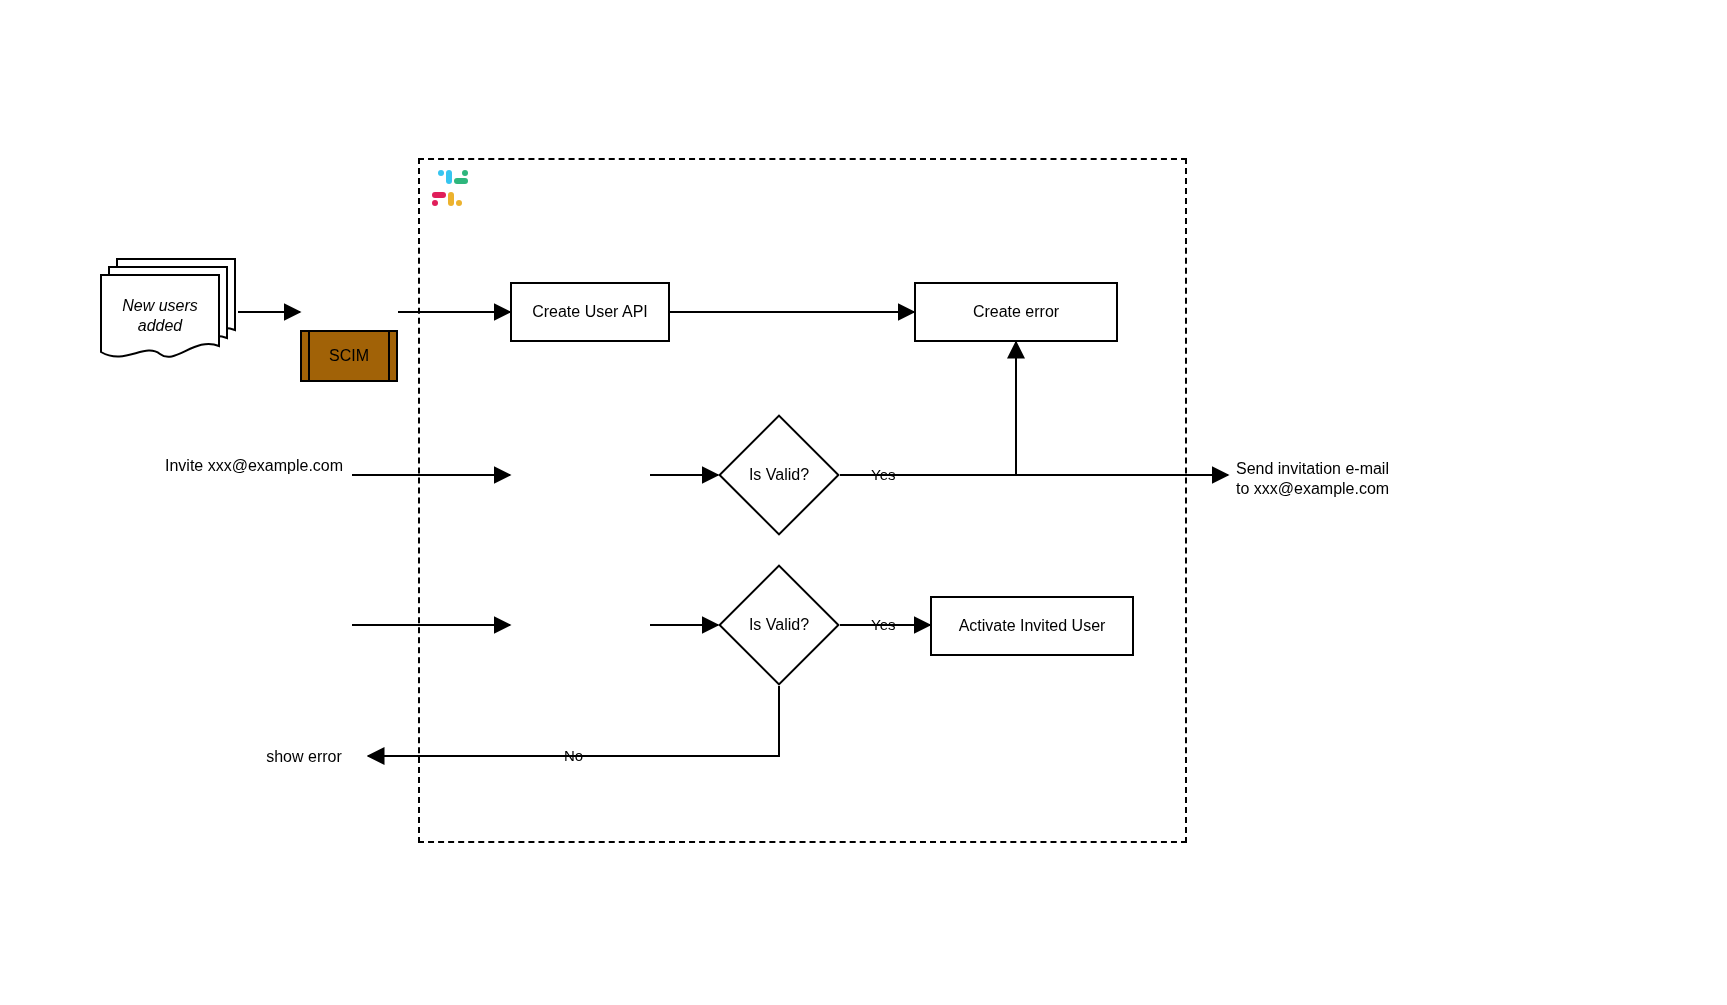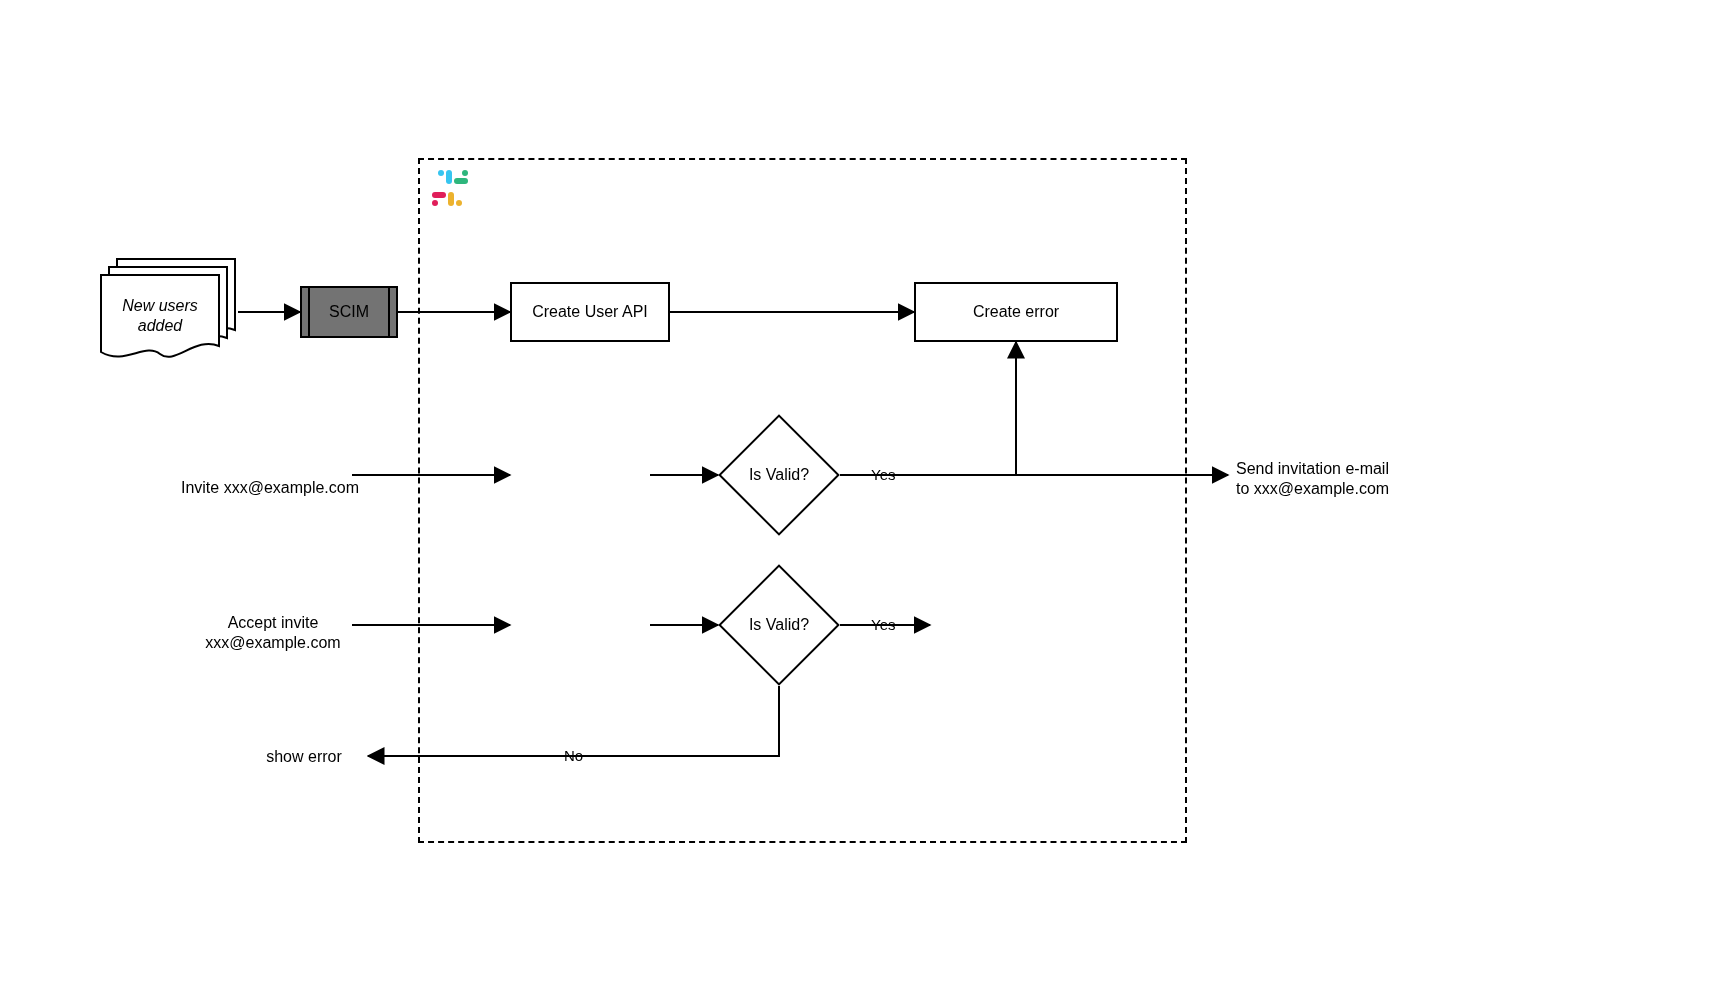--- a/index.html
+++ b/index.html
@@ -29,22 +29,23 @@
     display: flex;
     align-items: center;
     justify-content: center;
     text-align: center;
     box-sizing: border-box;
     padding: 4px 8px;
     line-height: 1.25;
   }
   .predef {
     position: absolute;
-    background: #737373;
-    box-sizing: border-box;
+    background: #a16207;
+    box-sizing: border-box;
+    margin-top: 44px;
   }
   .predef .outer {
     position: absolute;
     inset: 0;
     border: 2px solid #000;
   }
   .predef .inner-left {
     position: absolute;
     top: 0; bottom: 0;
     left: 8px;
@@ -186,24 +187,26 @@
   <div class="diamond" style="left:736px; top:432px; width:86px; height:86px;">
     <div class="shape"></div>
     <div class="dlabel">Is Valid?</div>
   </div>
 
   <div class="diamond" style="left:736px; top:582px; width:86px; height:86px;">
     <div class="shape"></div>
     <div class="dlabel">Is Valid?</div>
   </div>
 
-
-  <div class="label-free" style="left:165px; top:478px; width:210px; text-align:center;">Invite xxx@example.com</div>
-
-  <div class="label-free" style="left:183px; top:613px; width:180px;">Accept invite<br>xxx@example.com</div>
+  <div class="box" style="left:930px; top:596px; width:204px; height:60px;">
+    <span>Activate Invited User</span>
+  </div>
+
+  <div class="label-free" style="left:165px; top:456px; width:210px; text-align:left;">Invite xxx@example.com</div>
+
 
   <div class="label-free" style="left:244px; top:747px; width:120px;">show error</div>
 
   <div class="label-free" style="left:1236px; top:459px; width:200px; text-align:left;">Send invitation e-mail<br>to xxx@example.com</div>
 
   <div class="edge-label" style="left:867px; top:466px;">Yes</div>
   <div class="edge-label" style="left:867px; top:616px;">Yes</div>
   <div class="edge-label" style="left:560px; top:747px;">No</div>
 
   <svg class="wires">

